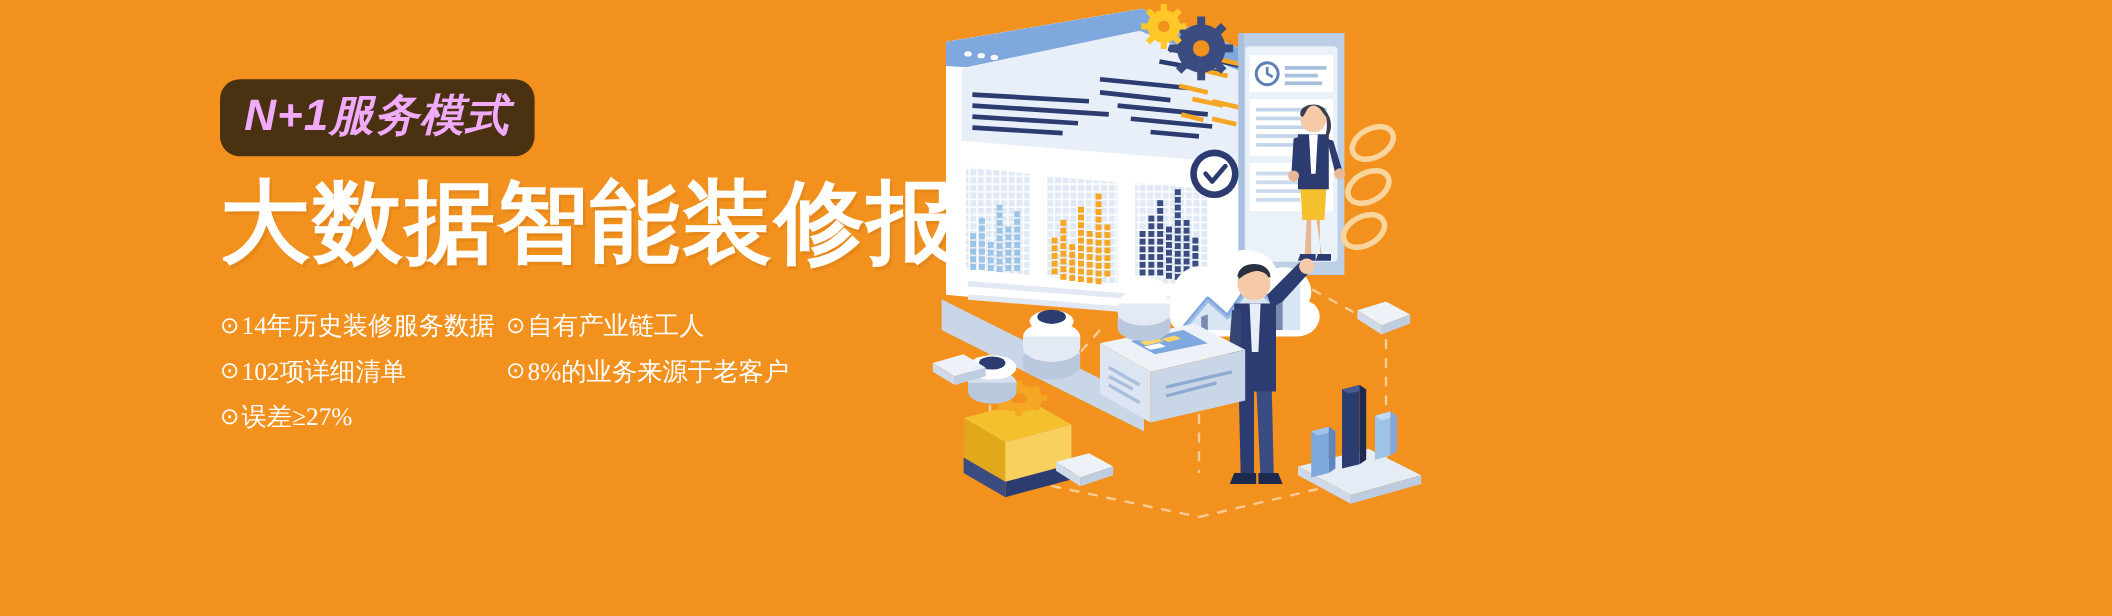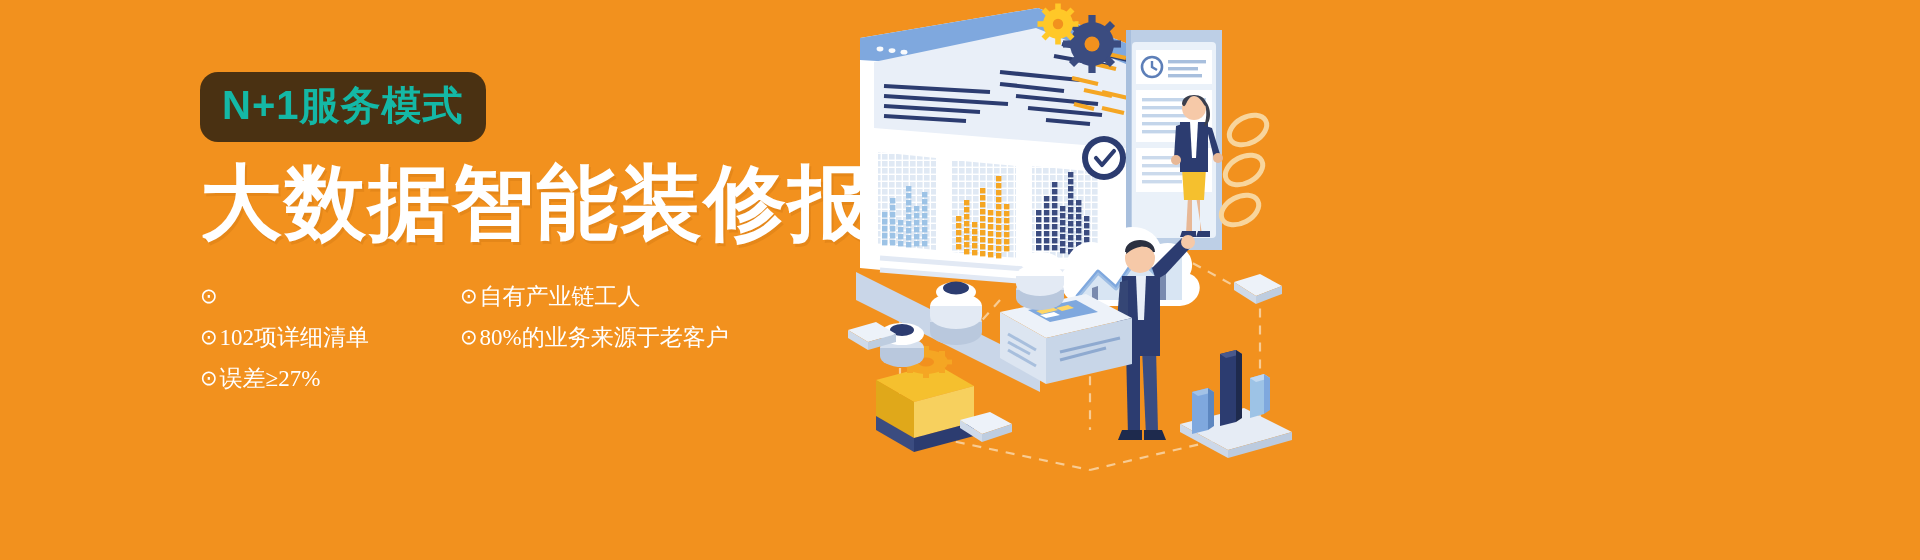--- a/index.html
+++ b/index.html
@@ -20,29 +20,30 @@
   
   .text-block {
     position:absolute;
     left:200px;
     top:72px;
     width:740px;
   }
   .badge {
     display:inline-block;
     background:#4A3112;
-    color:#14b8a6;
+    color:#f0abfc;
     font-size:40px;
     font-weight:bold;
     line-height:1;
     padding:13px 22px 17px 22px;
     border-radius:18px;
     letter-spacing:1px;
     white-space:nowrap;
     font-family:"Liberation Sans","DejaVu Sans",sans-serif;
+    font-style:italic;
   }
   .headline {
     color:#ffffff;
     font-size:82px;
     font-weight:bold;
     line-height:1.05;
     letter-spacing:2px;
     margin-top:18px;
     white-space:nowrap;
     text-shadow:2px 3px 0 rgba(180,100,10,0.22);
@@ -91,35 +92,36 @@
   <div class="text-block">
 
     <div class="badge">N+1服务模式</div>
 
     <div class="headline">大数据智能装修报价</div>
 
     <div class="bullets">
 
       <div class="bullet col-a">
         <span class="dot">⊙</span>
+        <span>14年历史装修服务数据</span>
       </div>
 
       <div class="bullet col-b">
         <span class="dot">⊙</span>
         <span>自有产业链工人</span>
       </div>
 
       <div class="bullet col-a">
         <span class="dot">⊙</span>
         <span>102项详细清单</span>
       </div>
 
       <div class="bullet col-b">
         <span class="dot">⊙</span>
-        <span>80%的业务来源于老客户</span>
+        <span>8%的业务来源于老客户</span>
       </div>
 
       <div class="bullet col-a">
         <span class="dot">⊙</span>
         <span>误差≥27%</span>
       </div>
 
       <div class="bullet col-b"></div>
     </div>
   </div>

